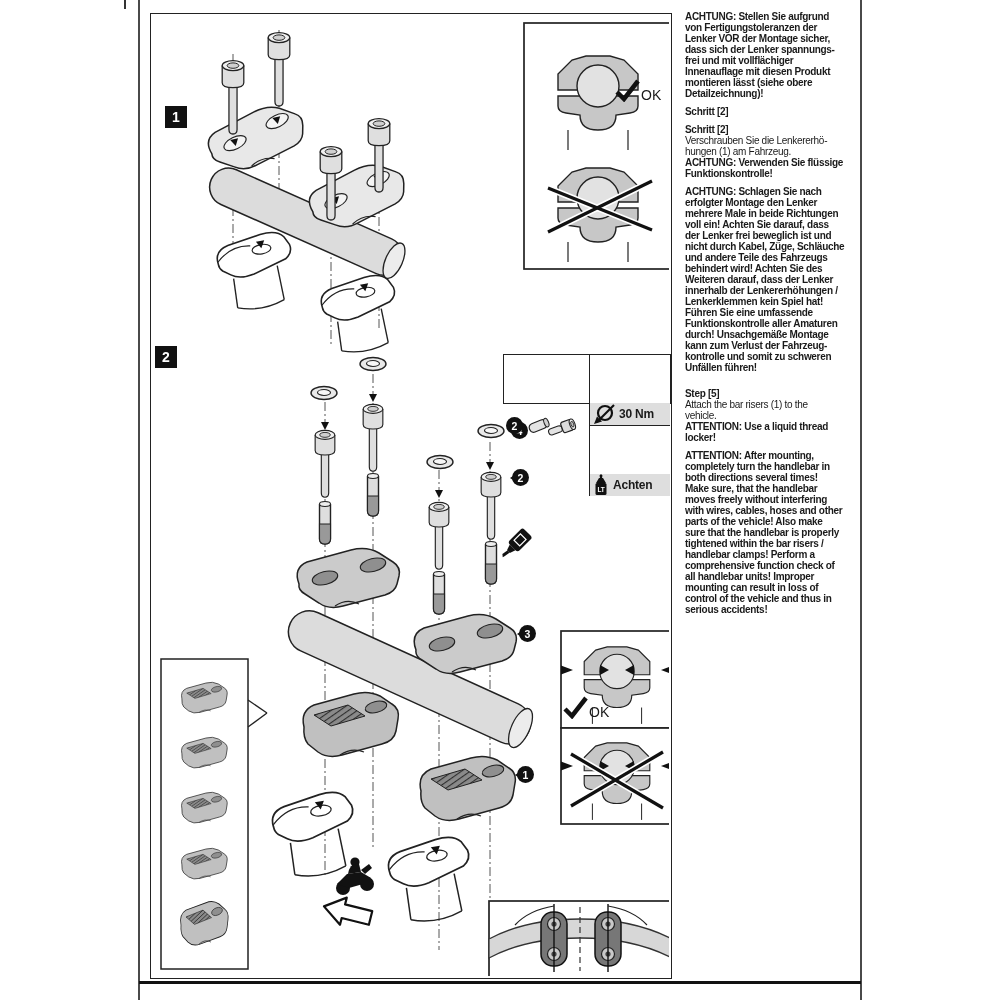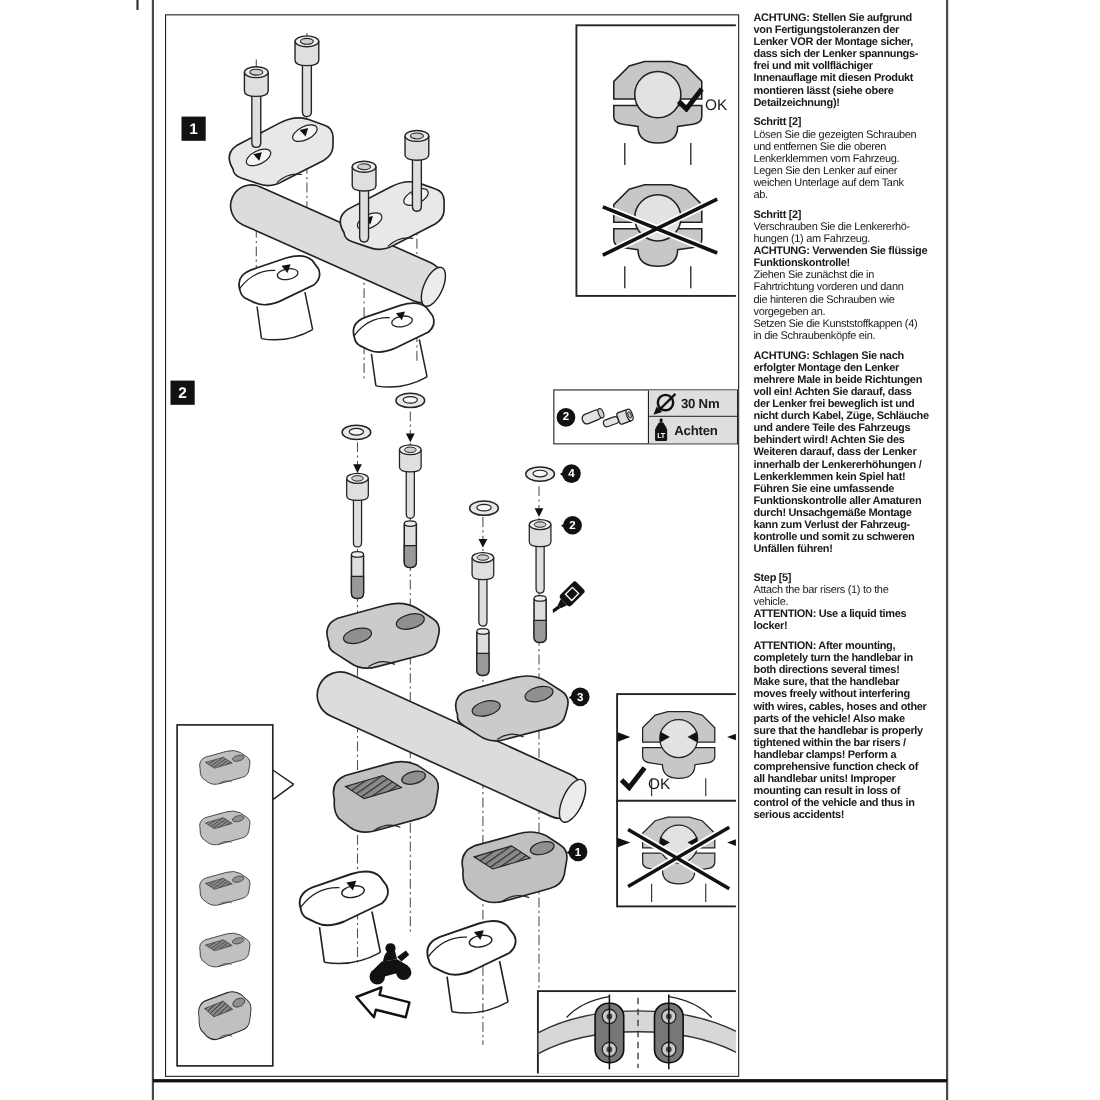--- a/index.html
+++ b/index.html
@@ -34,21 +34,21 @@
 
   .okmark{position:absolute;display:flex;align-items:flex-end;gap:1px;}
   .okmark .oktext{font-weight:normal;font-size:14px;line-height:13px;}
   #ok-top{left:463px;top:64px;}
   #ok-mid{left:411px;top:681px;}
 
   .tqbox{position:absolute;left:352px;top:340px;width:168px;height:50px;box-sizing:border-box;
     border:1.7px solid #222;display:grid;grid-template-columns:86px 1fr;grid-template-rows:1fr 1fr;background:#fff;}
   .tq-left{grid-row:1/3;border-right:1.7px solid #222;display:flex;align-items:center;padding:0 2px;gap:1px;}
   .tq-r{display:flex;align-items:center;gap:4px;background:#dedede;padding:0 3px;
-    font-weight:bold;font-size:12px;letter-spacing:-0.2px;}
+    font-weight:bold;font-size:12px;letter-spacing:-0.2px;margin-top:48px;}
   .tq-r1{border-bottom:1.7px solid #222;}
 
   .col{position:absolute;left:685px;top:11px;width:178px;font-size:10px;line-height:11px;letter-spacing:-0.3px;}
   .para{margin:0 0 7px 0;}
   .pre{white-space:pre-line;}
   .b{font-weight:bold;}
   .lang-en{margin-top:15px;}
 </style>
 </head>
 <body>
@@ -331,39 +331,27 @@
     <div class="para pre b">ACHTUNG: Stellen Sie aufgrund
 von Fertigungstoleranzen der
 Lenker VOR der Montage sicher,
 dass sich der Lenker spannungs-
 frei und mit vollflächiger
 Innenauflage mit diesen Produkt
 montieren lässt (siehe obere
 Detailzeichnung)!</div>
     <div class="para">
       <div class="b">Schritt [2]</div>
-      <div class="pre">Lösen Sie die gezeigten Schrauben
-und entfernen Sie die oberen
-Lenkerklemmen vom Fahrzeug.
-Legen Sie den Lenker auf einer
-weichen Unterlage auf dem Tank
-ab.</div>
     </div>
     <div class="para">
       <div class="b">Schritt [2]</div>
       <div class="pre">Verschrauben Sie die Lenkererhö-
 hungen (1) am Fahrzeug.</div>
       <div class="pre b">ACHTUNG: Verwenden Sie flüssige
 Funktionskontrolle!</div>
-      <div class="pre">Ziehen Sie zunächst die in
-Fahrtrichtung vorderen und dann
-die hinteren die Schrauben wie
-vorgegeben an.
-Setzen Sie die Kunststoffkappen (4)
-in die Schraubenköpfe ein.</div>
     </div>
     <div class="para pre b">ACHTUNG: Schlagen Sie nach
 erfolgter Montage den Lenker
 mehrere Male in beide Richtungen
 voll ein! Achten Sie darauf, dass
 der Lenker frei beweglich ist und
 nicht durch Kabel, Züge, Schläuche
 und andere Teile des Fahrzeugs
 behindert wird! Achten Sie des
 Weiteren darauf, dass der Lenker
@@ -375,21 +363,21 @@
 kann zum Verlust der Fahrzeug-
 kontrolle und somit zu schweren
 Unfällen führen!</div>
   </div>
 
   <div class="lang-en">
     <div class="para">
       <div class="b">Step [5]</div>
       <div class="pre">Attach the bar risers (1) to the
 vehicle.</div>
-      <div class="pre b">ATTENTION: Use a liquid times
+      <div class="pre b">ATTENTION: Use a liquid thread
 locker!</div>
     </div>
     <div class="para pre b">ATTENTION: After mounting,
 completely turn the handlebar in
 both directions several times!
 Make sure, that the handlebar
 moves freely without interfering
 with wires, cables, hoses and other
 parts of the vehicle! Also make
 sure that the handlebar is properly

